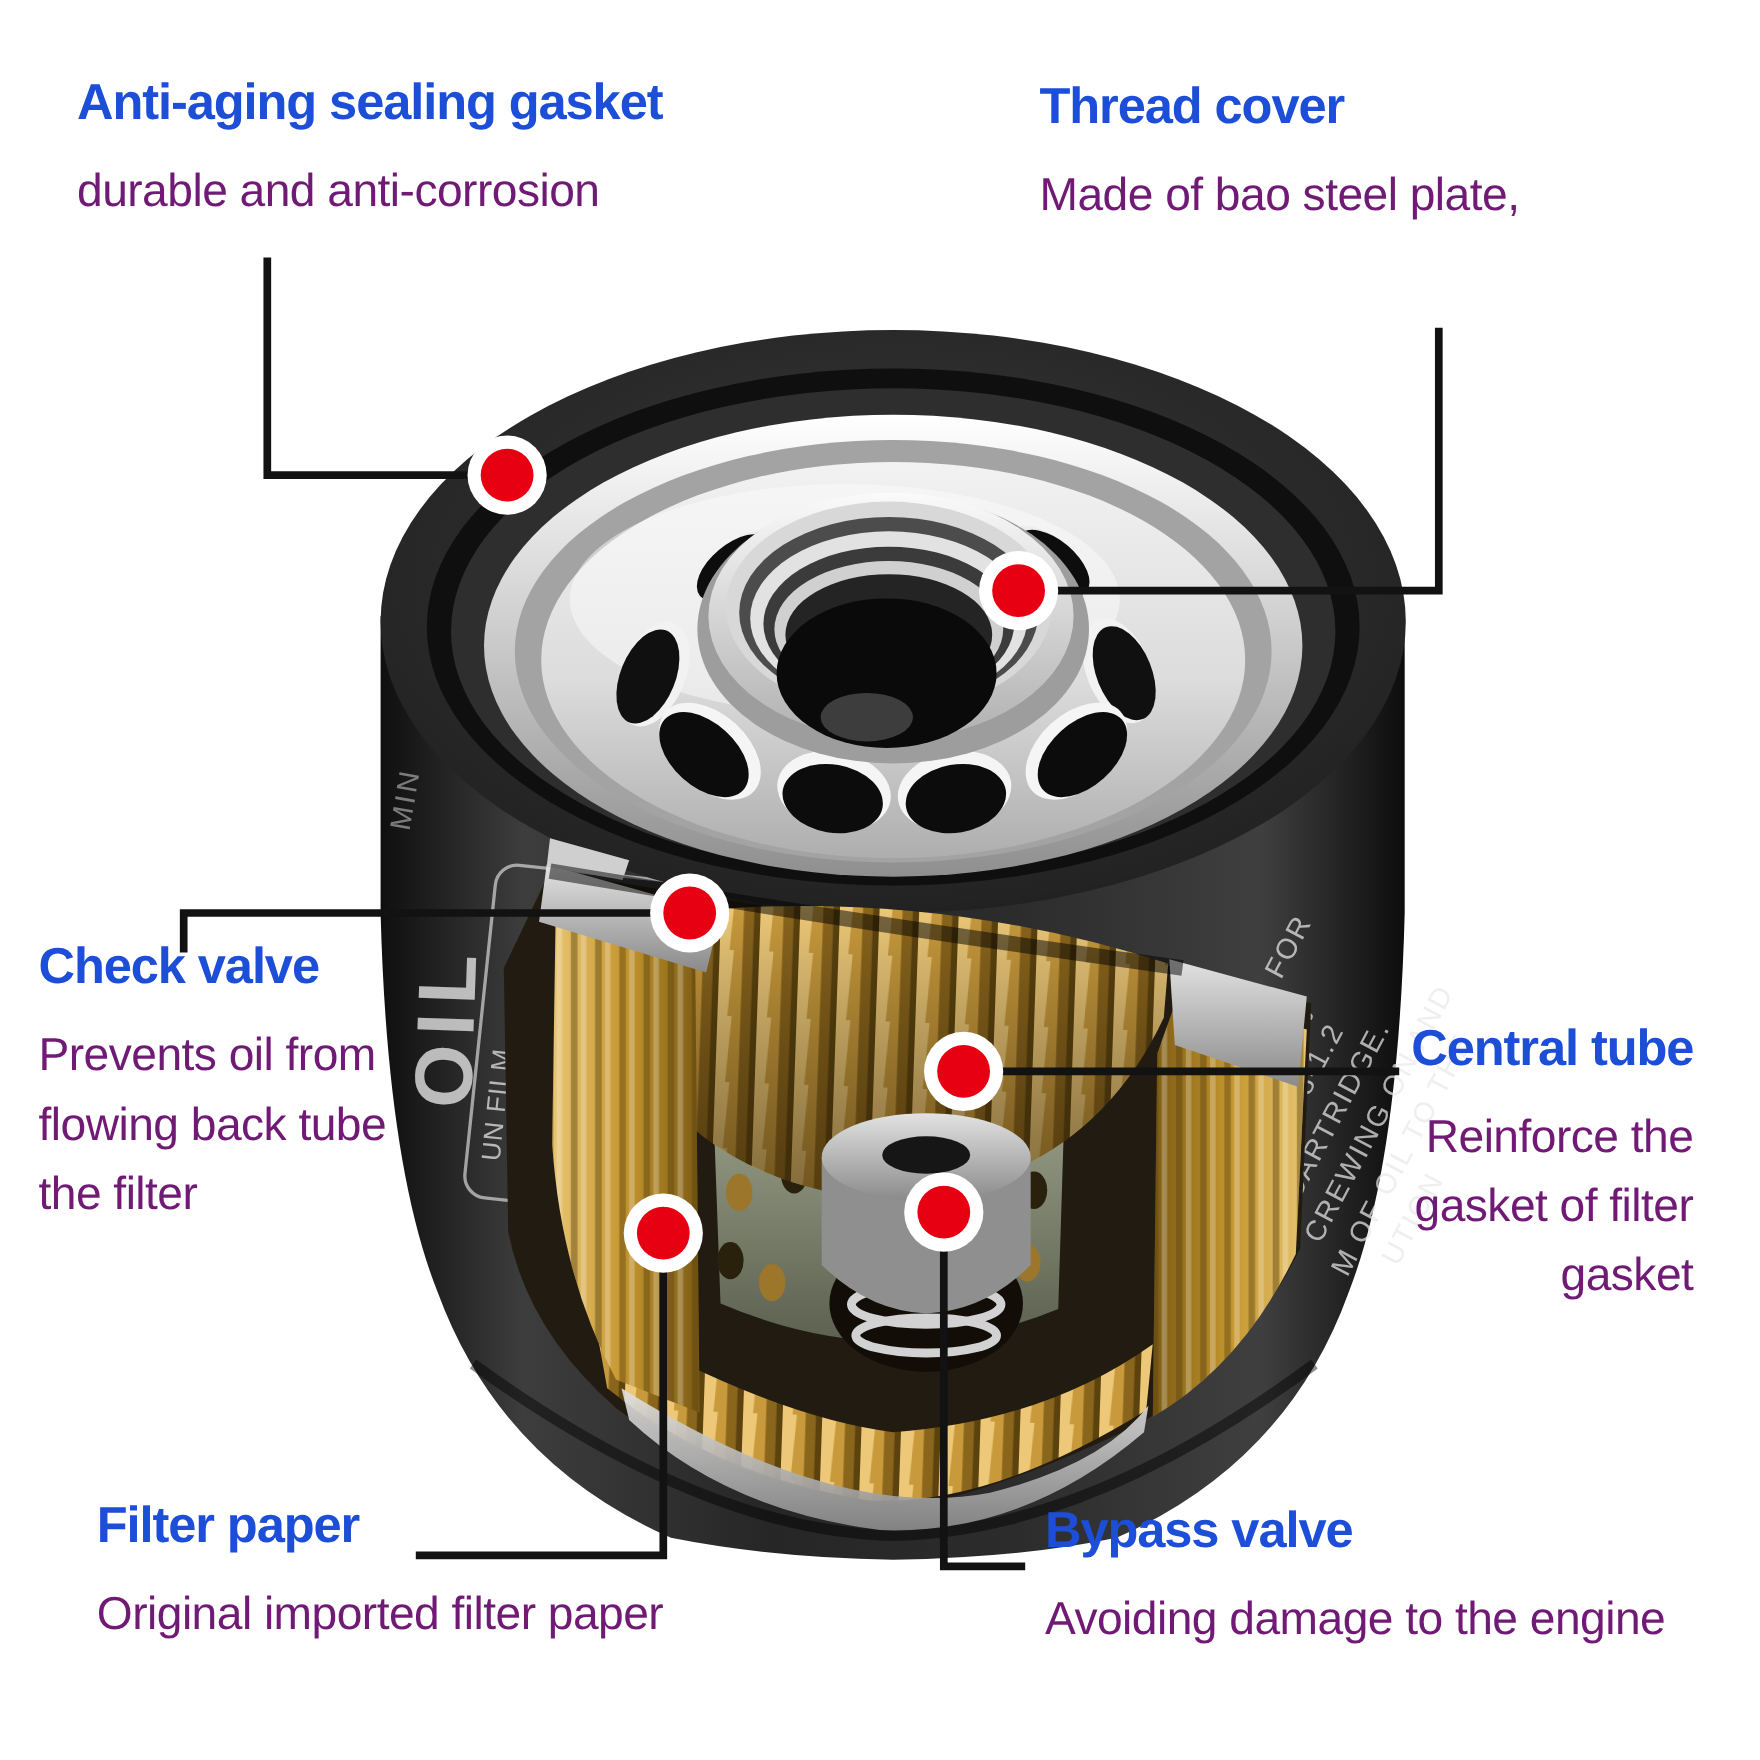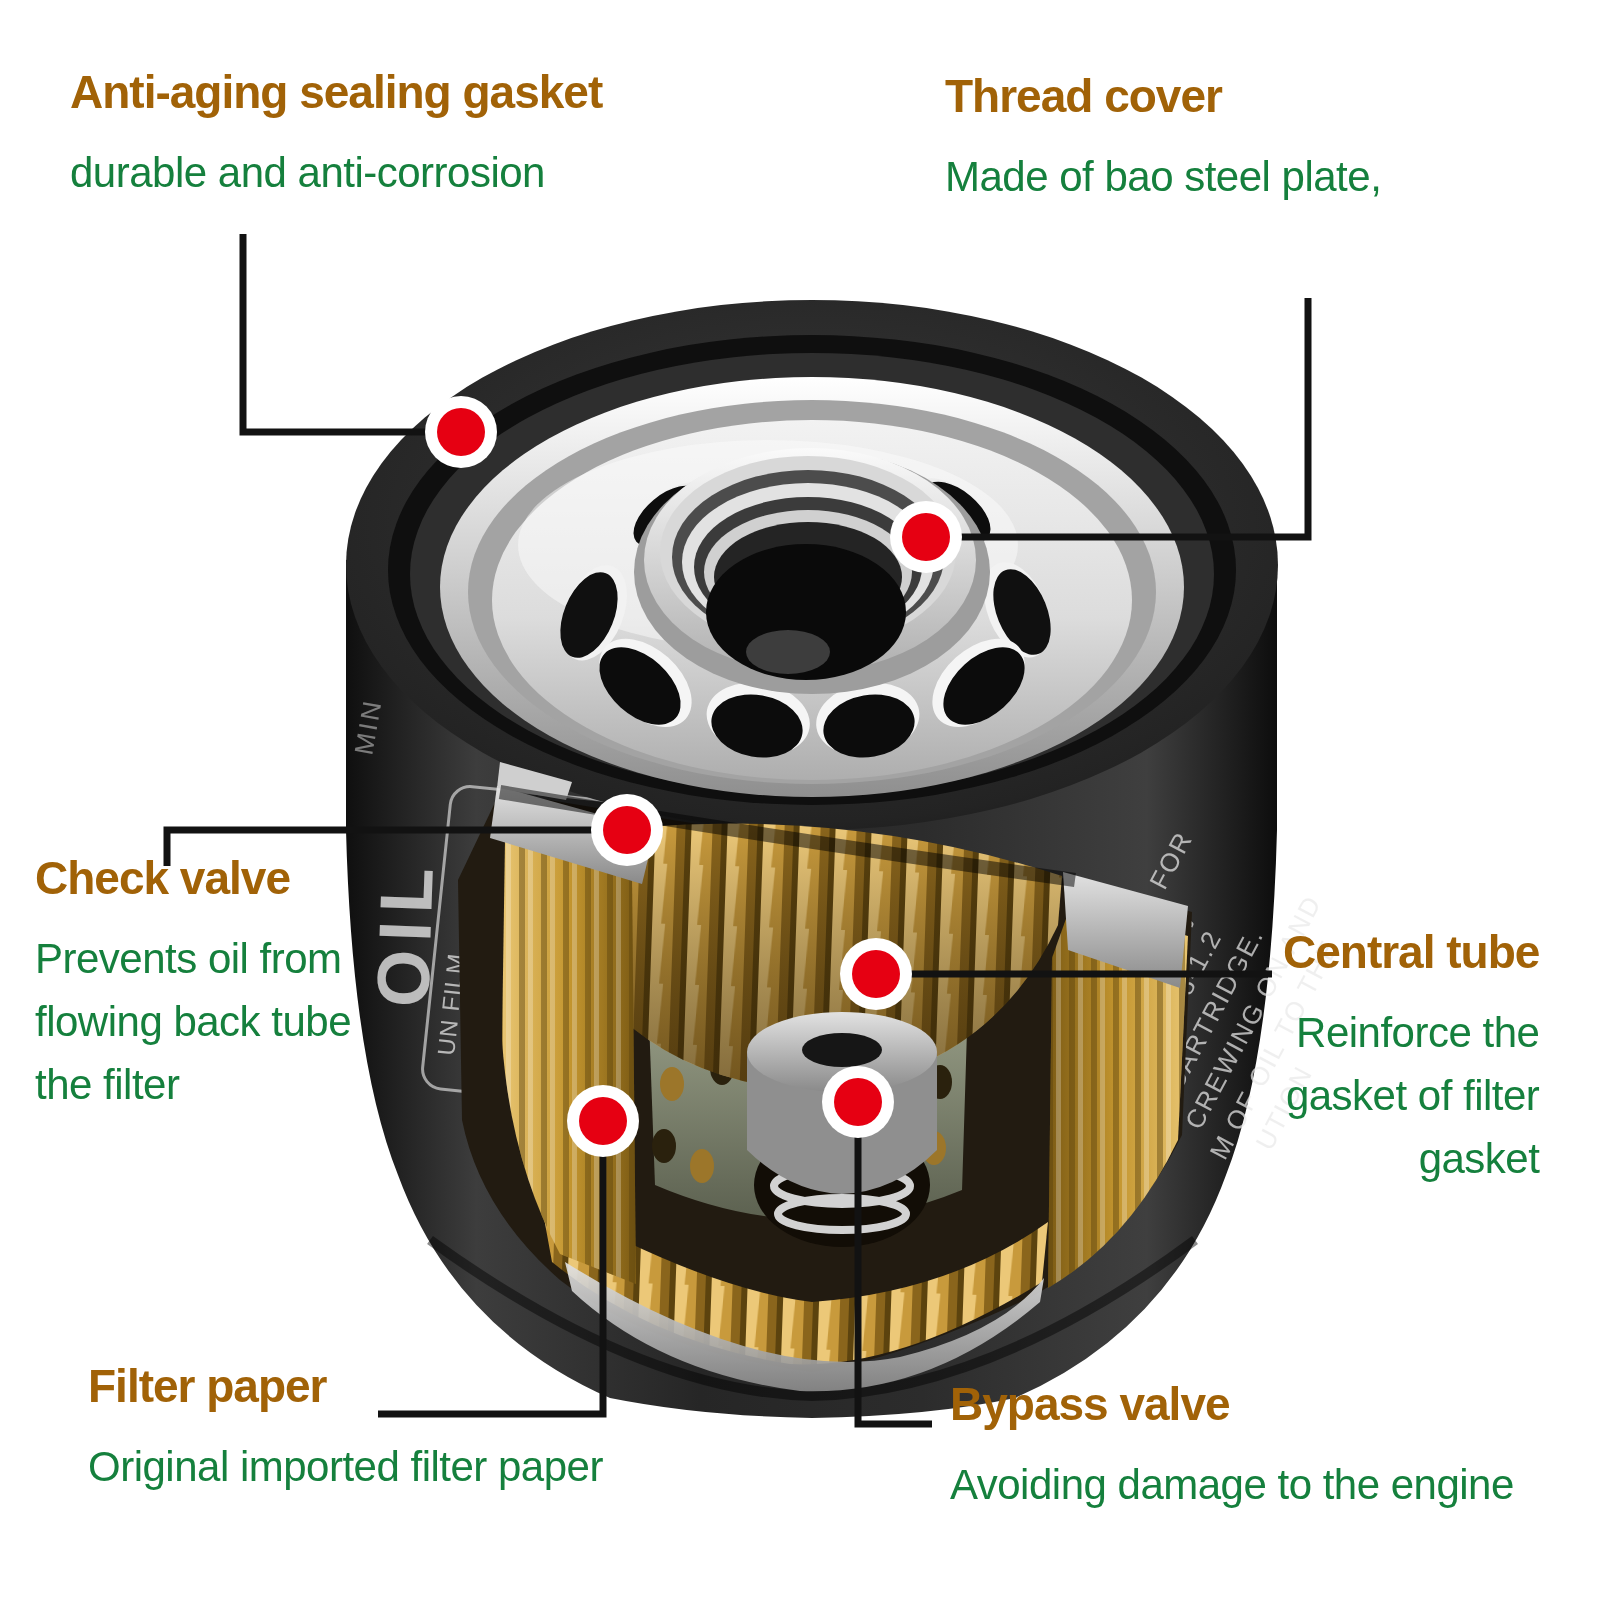--- a/index.html
+++ b/index.html
@@ -3,25 +3,25 @@
 <meta charset="utf-8">
 <style>
   html,body{margin:0;padding:0;background:#ffffff;}
   #stage{
     position:relative;width:1600px;height:1600px;background:#ffffff;
     font-family:"Liberation Sans",sans-serif;color:#161616;overflow:hidden;
   }
   #art{position:absolute;left:0;top:0;width:1600px;height:1600px;}
   .callout{position:absolute;}
   .callout h2{
-    margin:0;font-size:46px;font-weight:700;letter-spacing:-1px;color:#a16207;
+    margin:0;font-size:46px;font-weight:700;letter-spacing:-1px;color:#1d4ed8;
     line-height:1.15;white-space:nowrap;
   }
   .callout .line{
-    font-size:42px;font-weight:400;letter-spacing:-0.5px;color:#15803d;
+    font-size:42px;font-weight:400;letter-spacing:-0.5px;color:#701a75;
     line-height:63px;white-space:nowrap;
   }
   .callout .gap{height:22px;}
 </style>
 </head>
 <body>
 
 <div id="stage">
 
   <svg id="art" viewBox="0 0 1600 1600">
@@ -291,19 +291,19 @@
     <div class="line">gasket of filter</div>
     <div class="line">gasket</div>
   </div>
 
   <div class="callout" style="left:88px;top:1360px;">
     <h2>Filter paper</h2>
     <div class="gap"></div>
     <div class="line">Original imported filter paper</div>
   </div>
 
-  <div class="callout" style="left:950px;top:1364px;margin-top:14px;">
+  <div class="callout" style="left:950px;top:1364px;">
     <h2>Bypass valve</h2>
     <div class="gap"></div>
     <div class="line">Avoiding damage to the engine</div>
   </div>
 
 </div>
 
 </body></html>

